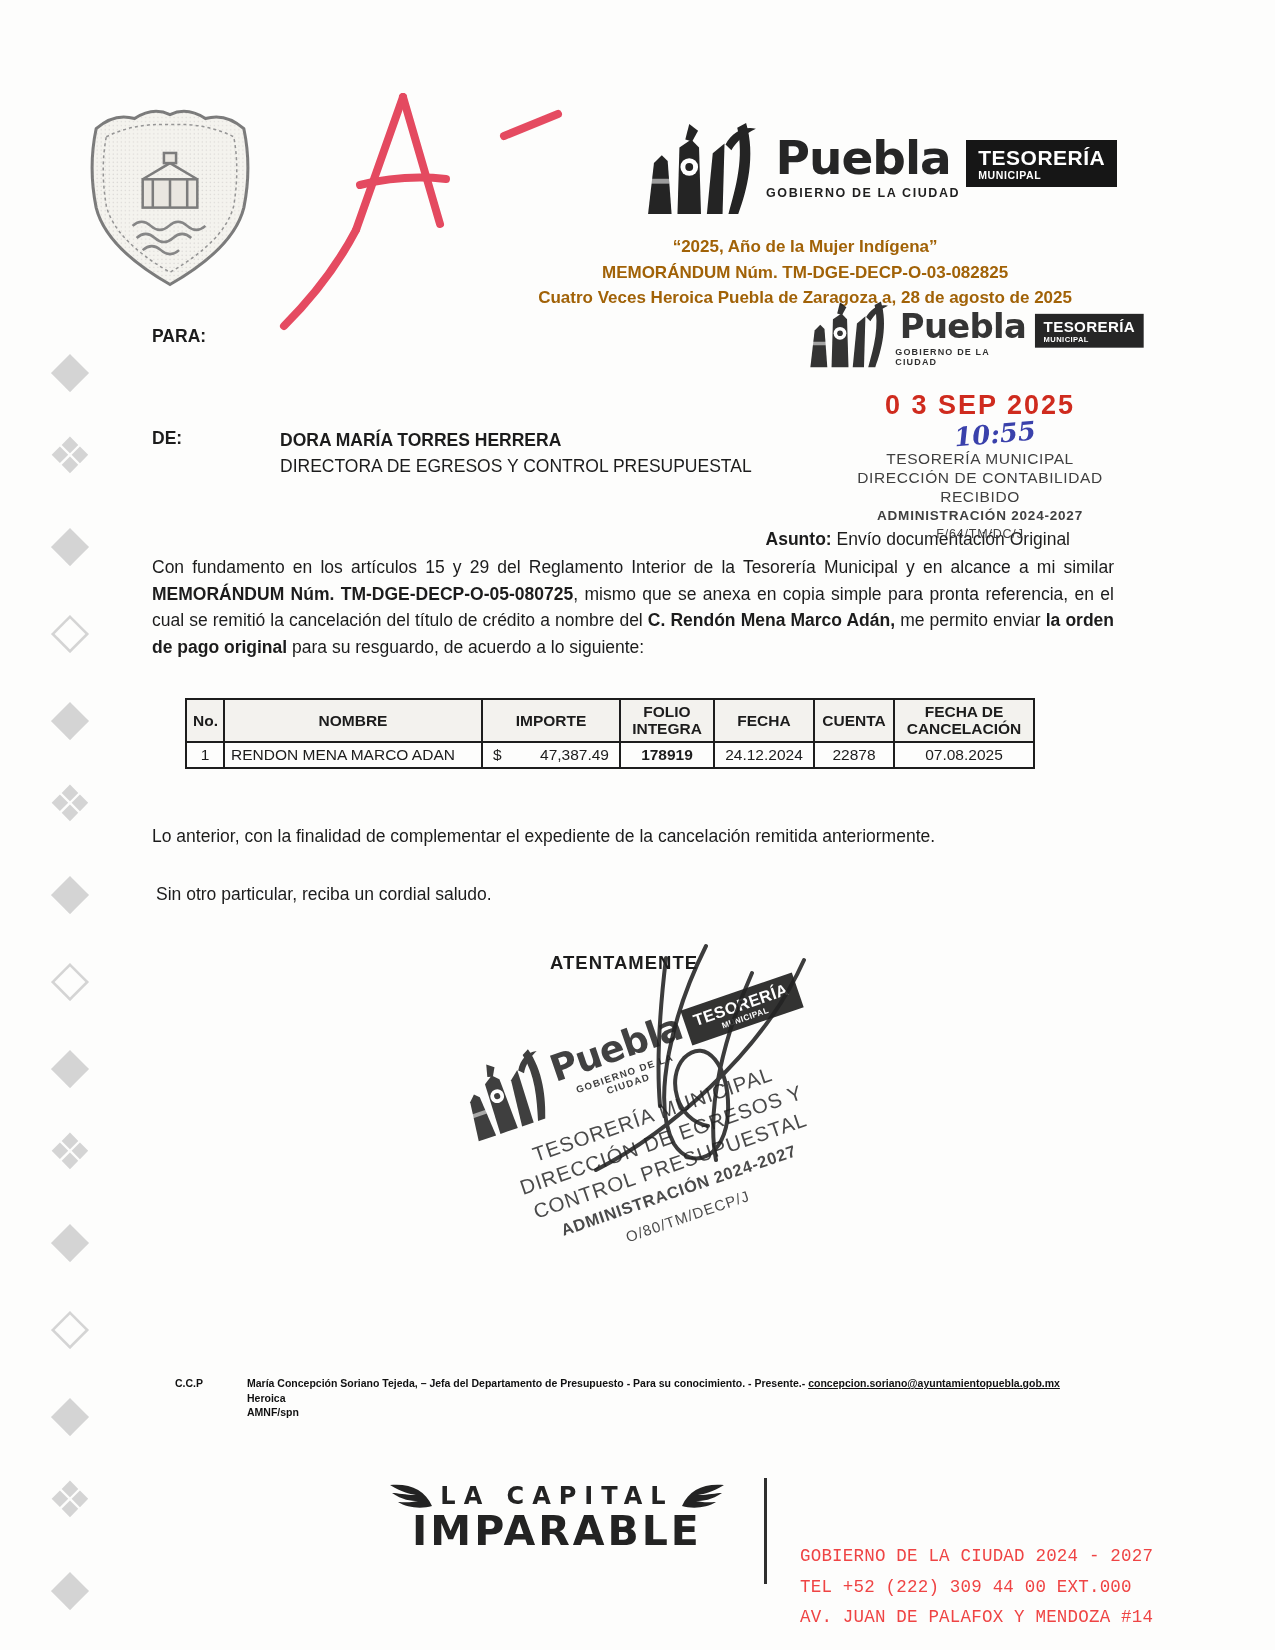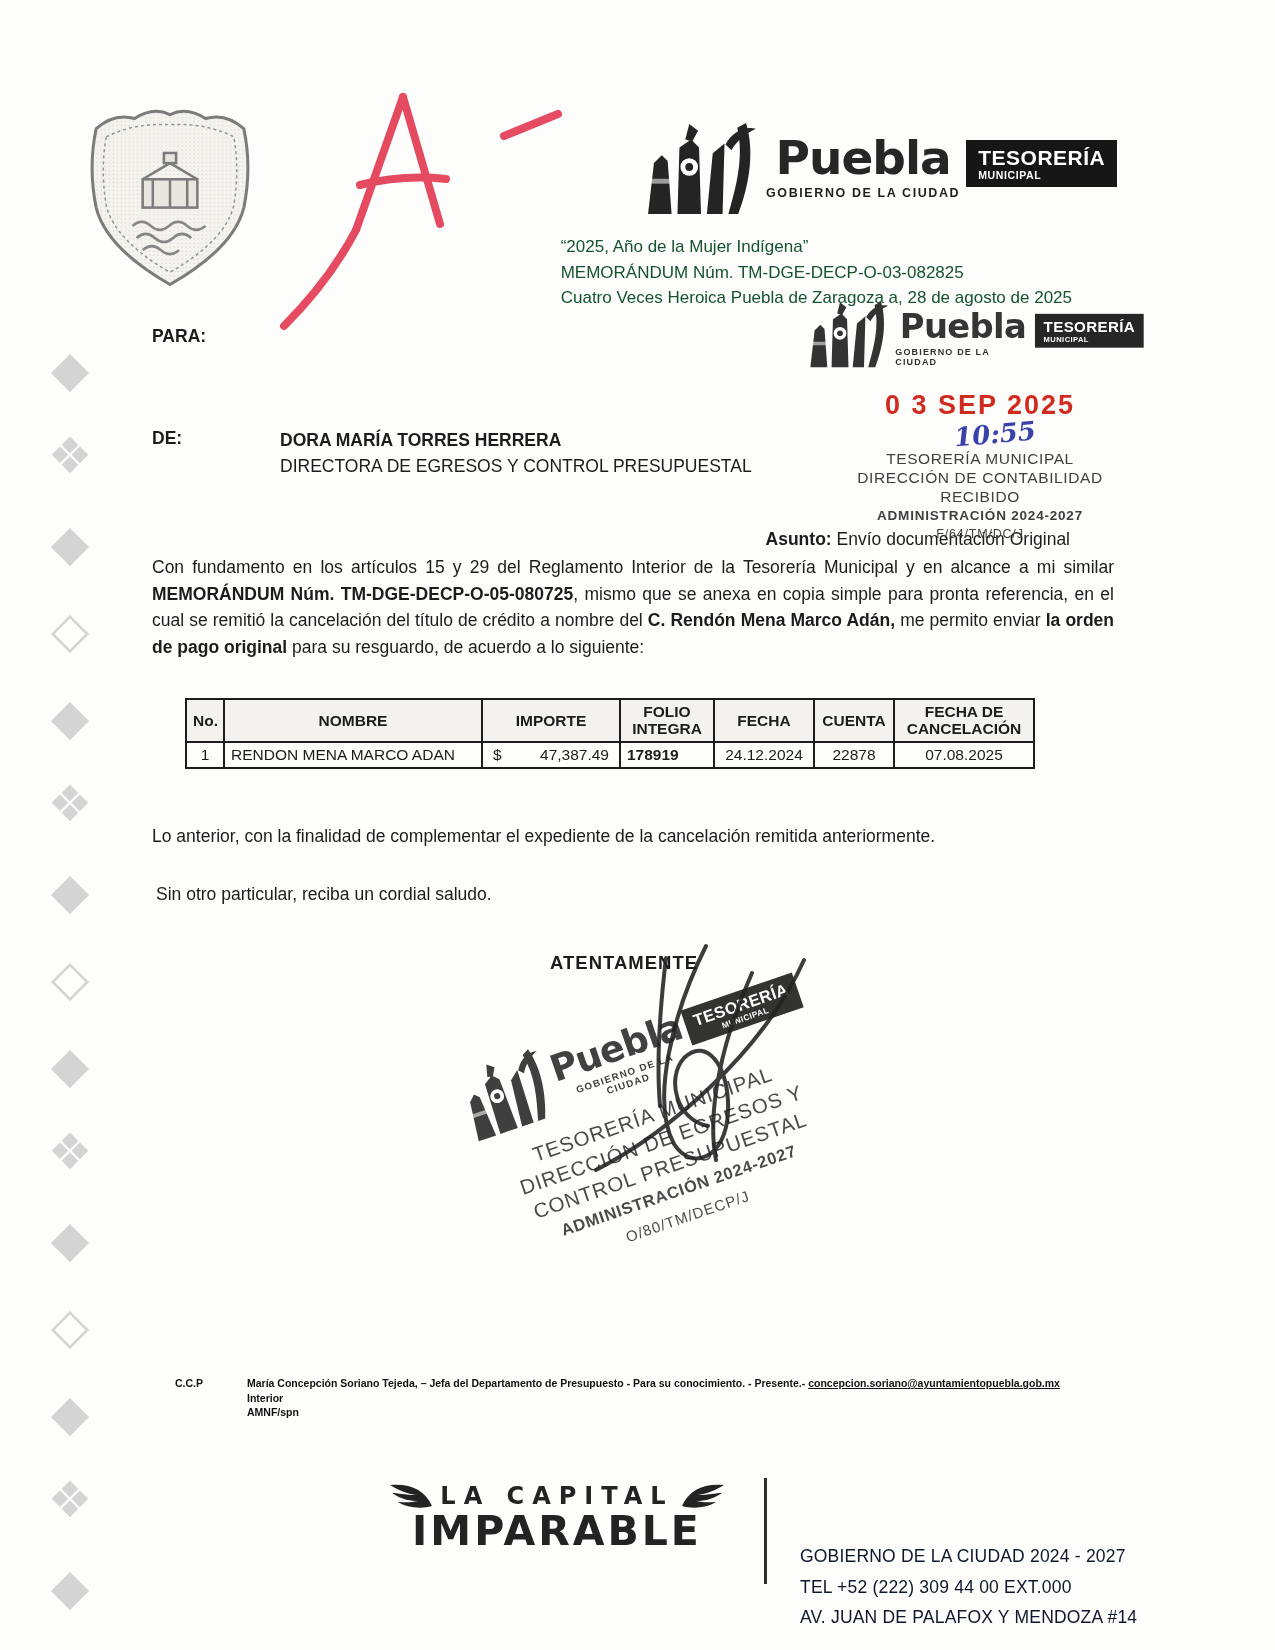--- a/index.html
+++ b/index.html
@@ -29,21 +29,21 @@
   .pword { display:flex; flex-direction:column; align-items:center; margin:16px 6px 0 6px; }
   .brand { font-family:"DejaVu Sans", sans-serif; font-weight:bold; font-size:47px; line-height:1; color:#262626; letter-spacing:-1px; }
   .gob   { font-size:12.5px; font-weight:bold; letter-spacing:1.6px; margin-top:5px; color:#1f1f1f; }
   .tbox  { background:#161616; color:#fff; margin-top:22px; padding:7px 12px 6px 12px; }
   .tbox .t1 { font-size:21px; font-weight:bold; letter-spacing:.5px; line-height:1.05; }
   .tbox .t2 { font-size:10.5px; font-weight:bold; letter-spacing:.6px; }
   .logo-top { position:absolute; left:642px; top:118px; }
   .logo-recv { position:absolute; left:806px; top:298px; transform:scale(.72); transform-origin:top left; opacity:.93; }
 
   
-  .head-lines { position:absolute; right:203px; top:234px; text-align:left; font-weight:normal; font-size:17px; line-height:25.5px; color:#14532d; }
+  .head-lines { position:absolute; right:203px; top:234px; text-align:center; font-weight:bold; font-size:17px; line-height:25.5px; color:#a16207; }
 
   
   .addr { position:absolute; left:152px; display:grid; grid-template-columns:80px auto; column-gap:0; font-size:17.5px; }
   .addr .lbl { font-weight:bold; }
   .addr .val { line-height:25.5px; }
   .addr .name { font-weight:bold; }
   .addr .presente { letter-spacing:5px; }
   .addr-para { top:326px; }
   .addr-de { top:428px;gap:48px; }
 
@@ -62,21 +62,21 @@
   
   .body-par { position:absolute; left:152px; top:554px; width:962px; font-size:17.5px; line-height:26.5px; text-align:justify; }
 
   
   .memo-table { position:absolute; left:185px; top:698px; width:848px; border-collapse:collapse; table-layout:fixed; font-size:15.5px; }
   .memo-table th, .memo-table td { border:2px solid #1d1d1d; padding:3px 6px; }
   .memo-table th { background:#f3f2ee; font-weight:bold; line-height:1.12; text-align:center; }
   .memo-table td { height:26px; }
   .c-center { text-align:center; }
   .money { display:flex; justify-content:space-between; padding:0 4px; }
-  .folio { font-weight:bold; text-align:left; }
+  .folio { font-weight:bold; text-align:center; }
 
   .closing1 { position:absolute; left:152px; top:826px; font-size:17.5px; }
   .closing2 { position:absolute; left:156px; top:884px; font-size:17.5px; }
 
   .atent { position:absolute; left:550px; top:952px; font-size:18.5px; font-weight:bold; letter-spacing:1px; }
 
   
   .sig-stamp { position:absolute; left:450px; top:1008px; width:410px; text-align:center;
                transform:rotate(-19deg); transform-origin:center; color:#3b3b3b; z-index:2; opacity:.92; }
   .sig-stamp .plogo { justify-content:center; transform:scale(.78); transform-origin:center top; margin-bottom:-6px; opacity:.95; }
@@ -91,21 +91,21 @@
 
   
   .campaign { position:absolute; left:382px; top:1482px; width:350px; text-align:center; color:#232323; }
   .cap-row { display:flex; align-items:center; justify-content:center; gap:6px; }
   .cap-row .txt { font-size:24px; font-weight:bold; letter-spacing:8px; font-family:"DejaVu Sans", sans-serif; }
   .wing { width:46px; height:27px; }
   .wing.left { transform:scaleX(-1); }
   .imparable { font-size:41px; font-weight:800; letter-spacing:3px; font-family:"DejaVu Sans", sans-serif; margin-top:-3px; }
 
   .divider { position:absolute; left:764px; top:1478px; width:3px; height:106px; background:#2f2f2f; }
-  .contact { position:absolute; left:800px; top:1541px; font-size:17.5px; line-height:30.5px; color:#0f172a; letter-spacing:.2px; }
+  .contact { position:absolute; left:800px; top:1541px; font-size:17.5px; line-height:30.5px; color:#ef4444; letter-spacing:.2px;font-family:Liberation Mono, monospace; }
 </style>
 </head>
 <body>
 
 <div class="page" data-interactable="false">
 
   <svg width="0" height="0" style="position:absolute" aria-hidden="true">
     <defs>
       <symbol id="pmark" viewBox="0 0 120 100">
         <g fill="#242424">
@@ -309,21 +309,21 @@
       <path d="M196,55 C168,118 150,190 160,242"></path>
       <path d="M40,252 C110,216 206,136 248,42"></path>
       <path d="M110,40 C104,90 100,140 104,188"></path>
     </g>
   </svg>
 
   <div class="ccp" data-interactable="false">
     <div data-interactable="false">C.C.P</div>
     <div>
       <div data-interactable="false"><span data-interactable="false">María Concepción Soriano Tejeda, – Jefa del Departamento de Presupuesto - Para su conocimiento. - Presente.- </span><span class="u" data-interactable="false">concepcion.soriano@ayuntamientopuebla.gob.mx</span></div>
-      <div data-interactable="false">Interior</div>
+      <div data-interactable="false">Heroica</div>
       <div data-interactable="false">AMNF/spn</div>
     </div>
   </div>
 
   <div class="campaign" data-interactable="false">
     <div class="cap-row">
       <svg class="wing left" viewBox="0 0 46 27" data-interactable="false">
         <path d="M2,23 C9,7 24,0 44,2 C32,9 25,11 18,12 C29,12 36,10 42,10 C32,17 23,18 16,18 C25,20 31,19 36,19 C27,25 12,26 2,23 Z" fill="#232323"></path>
       </svg>
       <span class="txt" data-interactable="false">LA CAPITAL</span>

